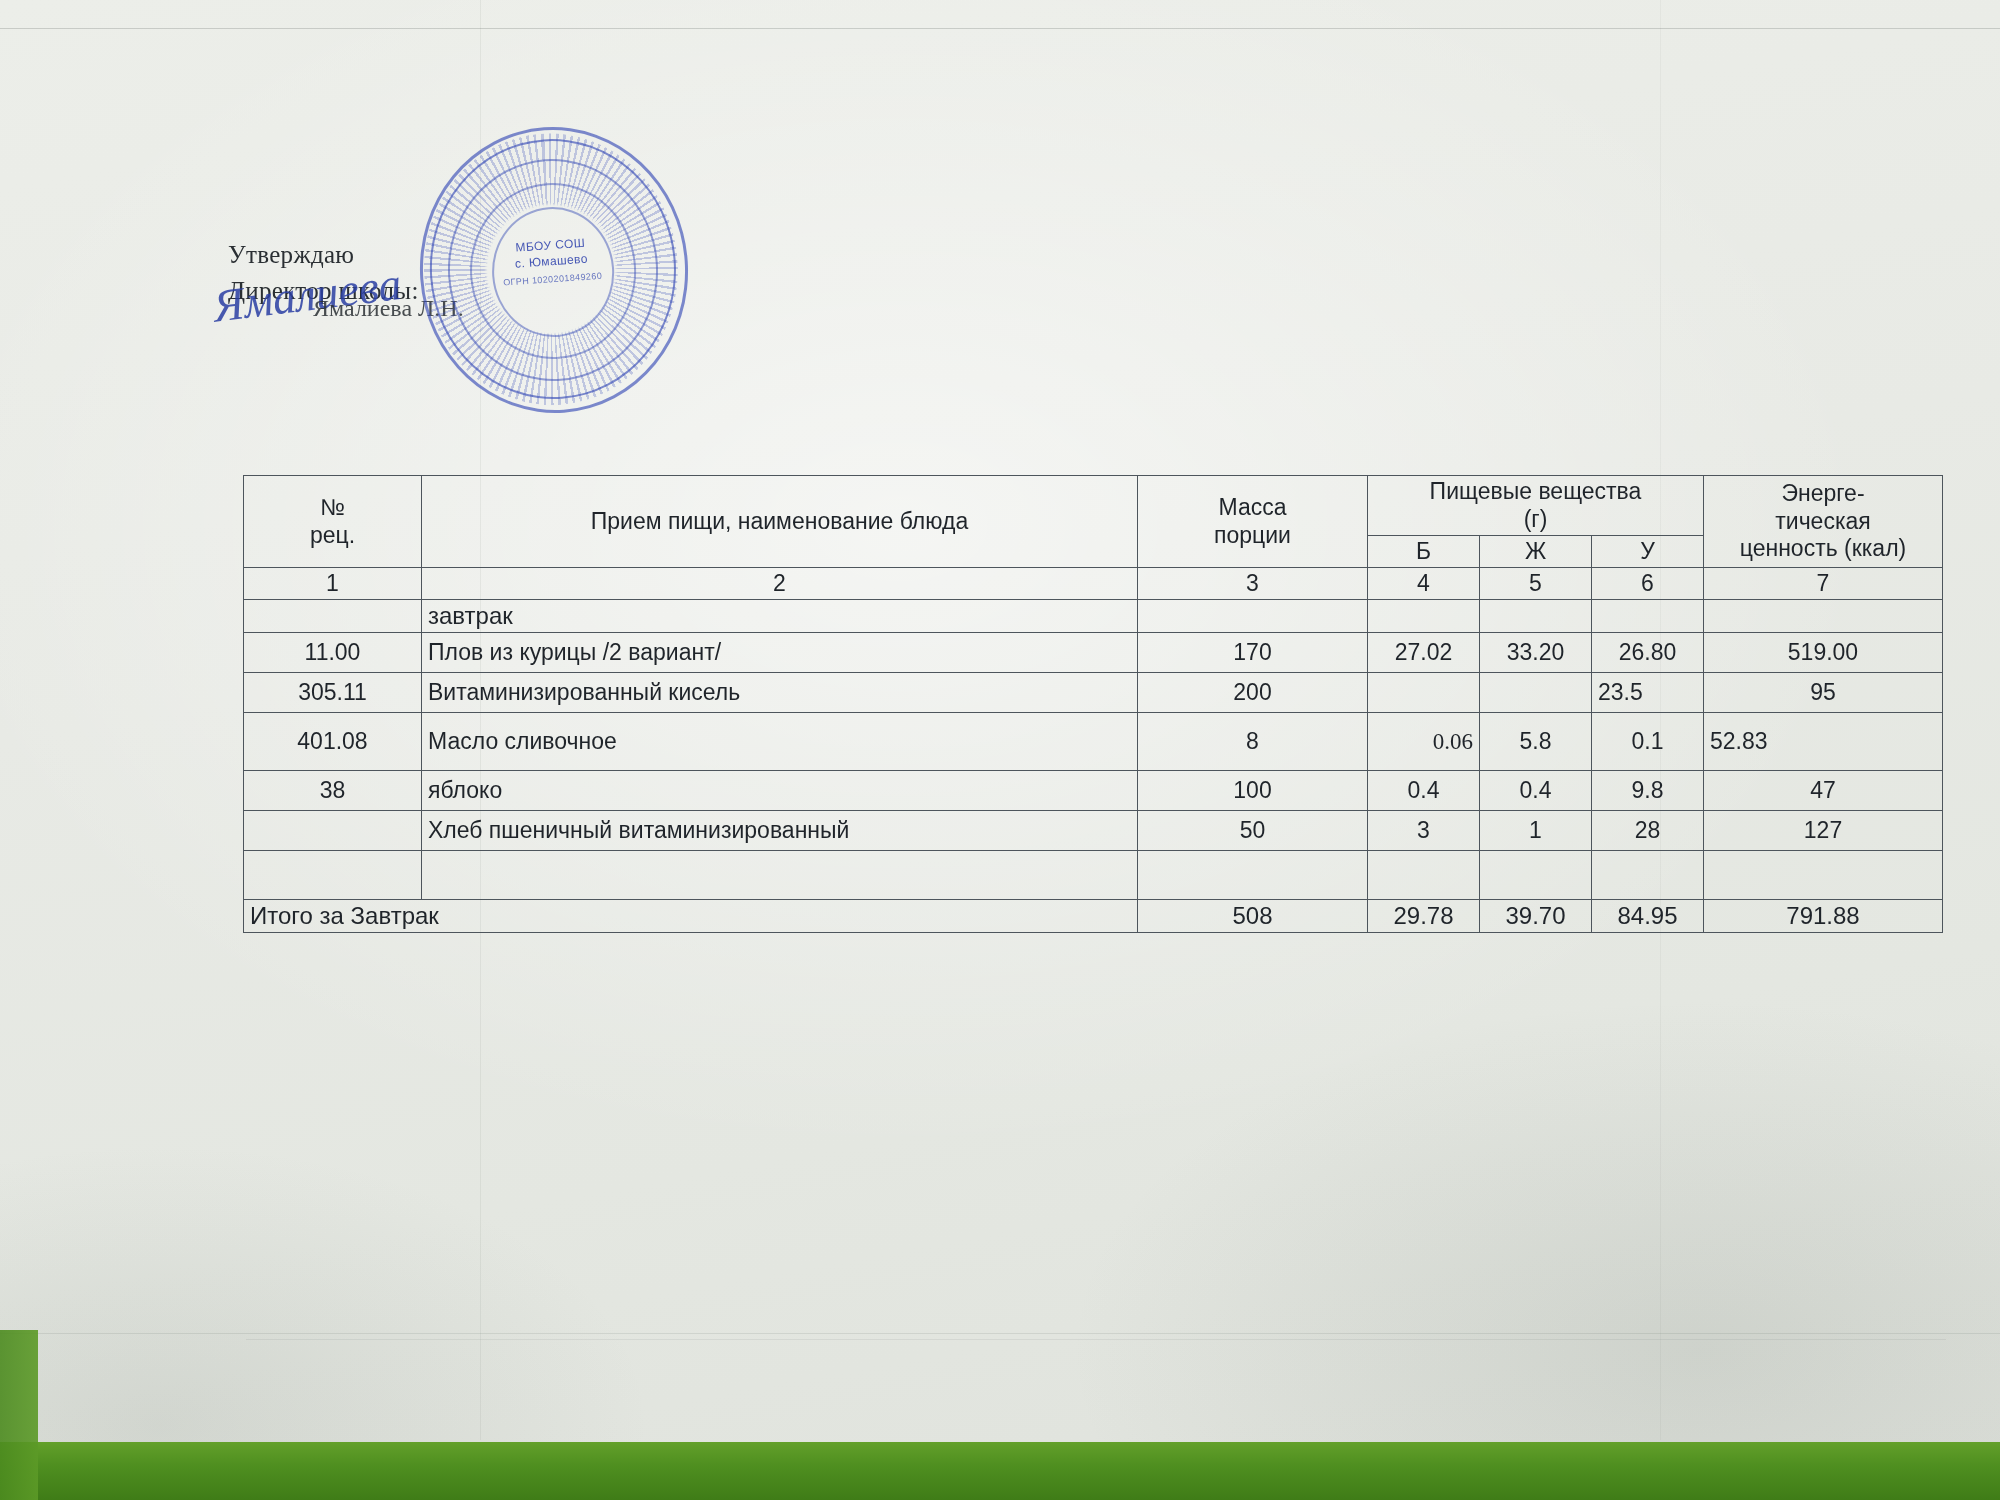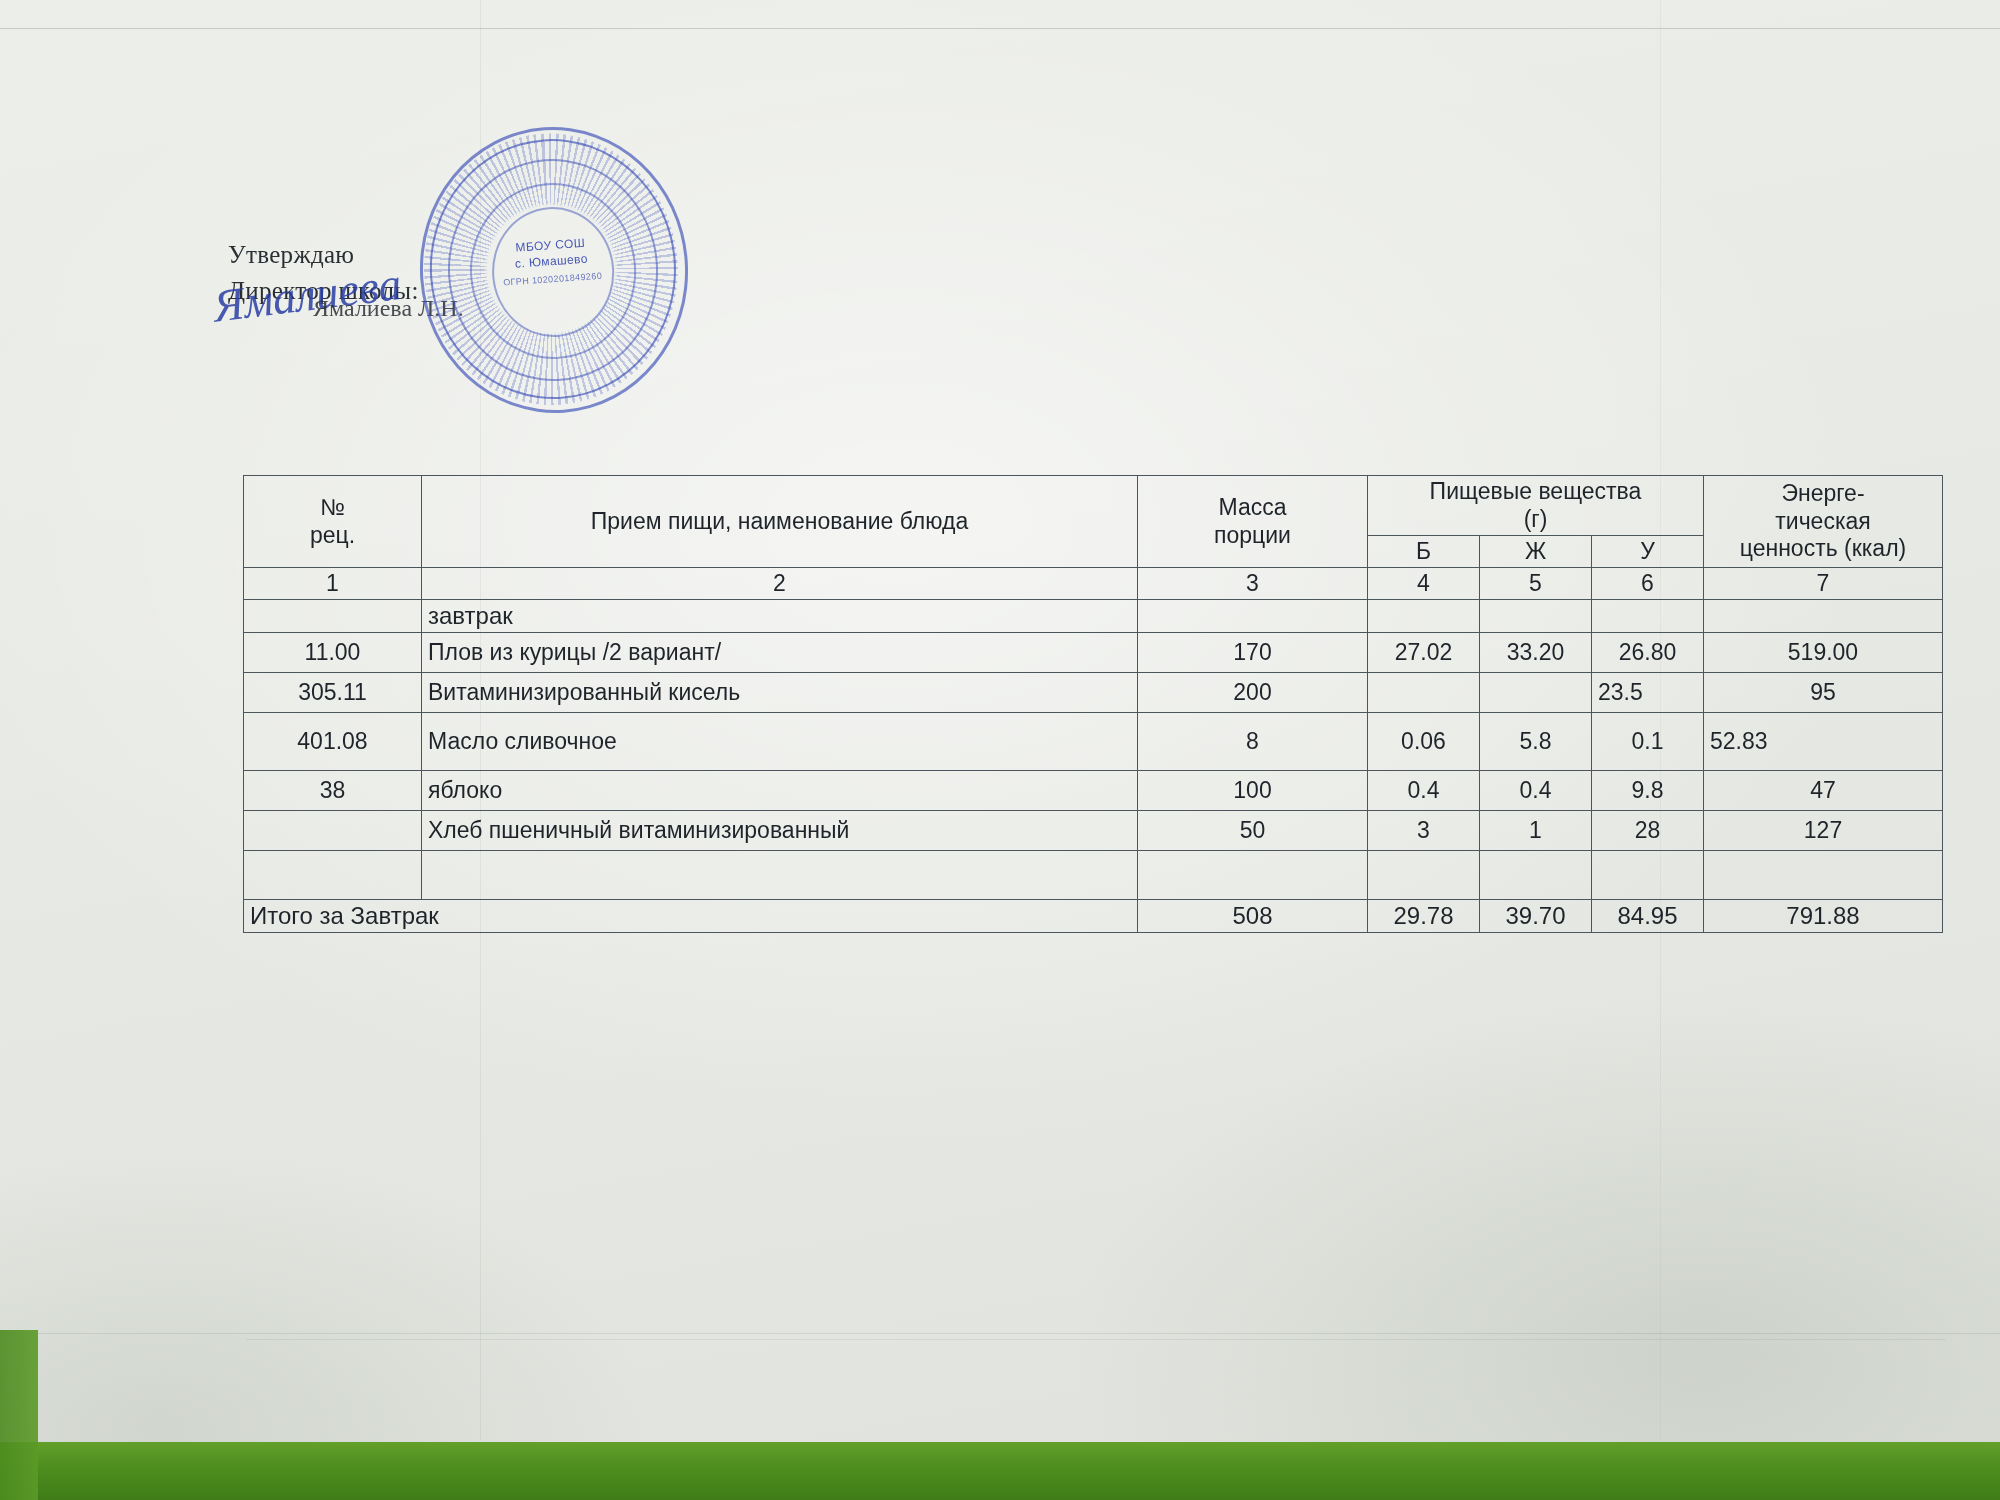--- a/index.html
+++ b/index.html
@@ -304,21 +304,21 @@
         <td style="text-align:center;"></td>
         <td style="text-align:center;"></td>
         <td style="text-align:left;">23.5</td>
         <td style="text-align:center;">95</td>
       </tr>
 
       <tr class="tall">
         <td class="rownum">401.08</td>
         <td class="dish">Масло сливочное</td>
         <td style="text-align:center;">8</td>
-        <td style="text-align:center;">0.06</td>
+        <td style="text-align:right;font-family:Liberation Serif, serif;">0.06</td>
         <td style="text-align:center;">5.8</td>
         <td style="text-align:center;">0.1</td>
         <td style="text-align:left;">52.83</td>
       </tr>
 
       <tr class="short">
         <td class="rownum">38</td>
         <td class="dish">яблоко</td>
         <td style="text-align:center;">100</td>
         <td style="text-align:center;">0.4</td>

